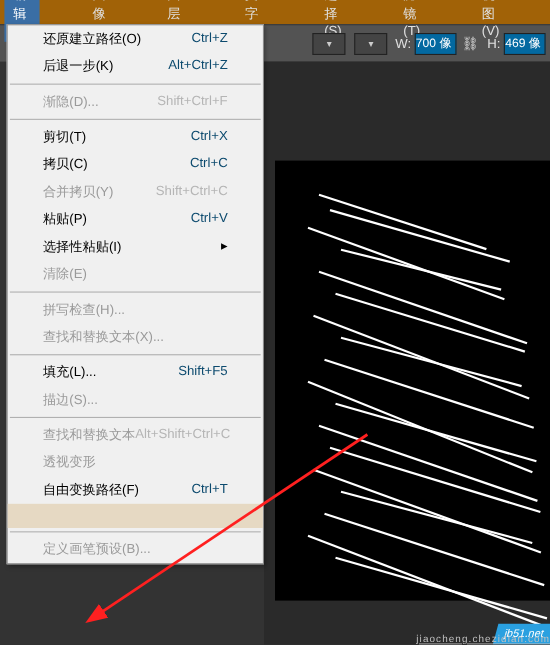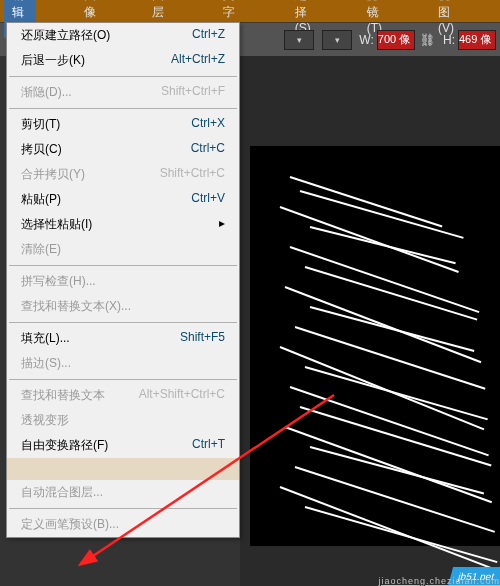--- a/index.html
+++ b/index.html
@@ -3,25 +3,25 @@
 <meta charset="utf-8">
 <style>
 * { margin: 0; padding: 0; box-sizing: border-box; font-family: "Microsoft YaHei", sans-serif; }
 body { width: 500px; height: 586px; background: #333; overflow: hidden; position: relative; }
 .menubar { background: #a16207; height: 22px; display: flex; align-items: center; padding-left: 4px; font-size: 12px; color: #e0e0e0; gap: 40px; }
 .menubar span { padding: 3px 8px; cursor: pointer; }
 .menubar span.active { background: #3a6ea5; color: #fff; }
 .toolbar { background: #535353; height: 34px; display: flex; align-items: center; justify-content: flex-end; padding-right: 4px; font-size: 12px; color: #e0e0e0; border-top: 1px solid #3a3a3a; }
 .dd { background: #444; border: 1px solid #222; width: 30px; height: 20px; display: inline-flex; align-items: center; justify-content: center; margin: 0 4px; }
 .chev { font-size: 9px; color: #ccc; }
-.txtin { background: #b91c1c; border: 1px solid #222; width: 38px; height: 20px; color: #fff; font-size: 11px; text-align: left; padding-right: 3px; }
+.txtin { background: #0369a1; border: 1px solid #222; width: 38px; height: 20px; color: #fff; font-size: 11px; text-align: center; padding-right: 3px; }
 .lbl { margin: 0 3px; }
 .link-icon { margin: 0 5px; }
 .dropdown { position: absolute; left: 6px; top: 22px; width: 234px; background: #f0f0f0; border: 1px solid #8a8a8a; box-shadow: 2px 2px 4px rgba(0,0,0,0.3); z-index: 10; font-size: 12px; color: #000; }
-.item { display: flex; justify-content: space-between; padding: 4px 14px; cursor: default; white-space: nowrap; }
+.item { display: flex; justify-content: space-between; padding: 4px 32px; cursor: default; white-space: nowrap; }
 .item.disabled { color: #9a9a9a; }
 .sep { height: 1px; background: #b0b0b0; margin: 3px 2px; }
 .shortcut { color: #0c4a6e; }
 .item.disabled .shortcut { color: #b5b5b5; }
 .item.over { background: #e6d9c3; }
 .canvas { position: absolute; left: 240px; top: 56px; right: 0; bottom: 0; background: #2a2a2a; overflow: hidden; }
 .art { position: absolute; left: 10px; top: 90px; width: 260px; height: 400px; background: #000; }
 .art div { position: absolute; background: #fff; height: 2px; transform-origin: left center; }
 .arrow { position: absolute; z-index: 20; pointer-events: none; }
 .watermark { position: absolute; right: 0; bottom: 0; background: #2aa0e0; color: #fff; font-size: 10px; padding: 4px 8px; transform: skewX(-15deg); transform-origin: bottom right; }
@@ -140,23 +140,20 @@
   <div class="item disabled">
       <span>透视变形</span>
     </div>
   <div class="item">
       <span>自由变换路径(F)</span>
       <span class="shortcut">Ctrl+T</span>
     </div>
   <div class="item over">
       <span>&nbsp;</span>
     </div>
-  <div class="item disabled">
-      <span>自动混合图层...</span>
-    </div>
   <div class="sep"></div>
   <div class="item disabled">
       <span>定义画笔预设(B)...</span>
     </div>
 
 </div>
 
 <svg class="arrow" width="500" height="586" style="left:0;top:0">
   <defs>
       <marker id="ah" markerWidth="10" markerHeight="10" refX="2" refY="3" orient="auto">

